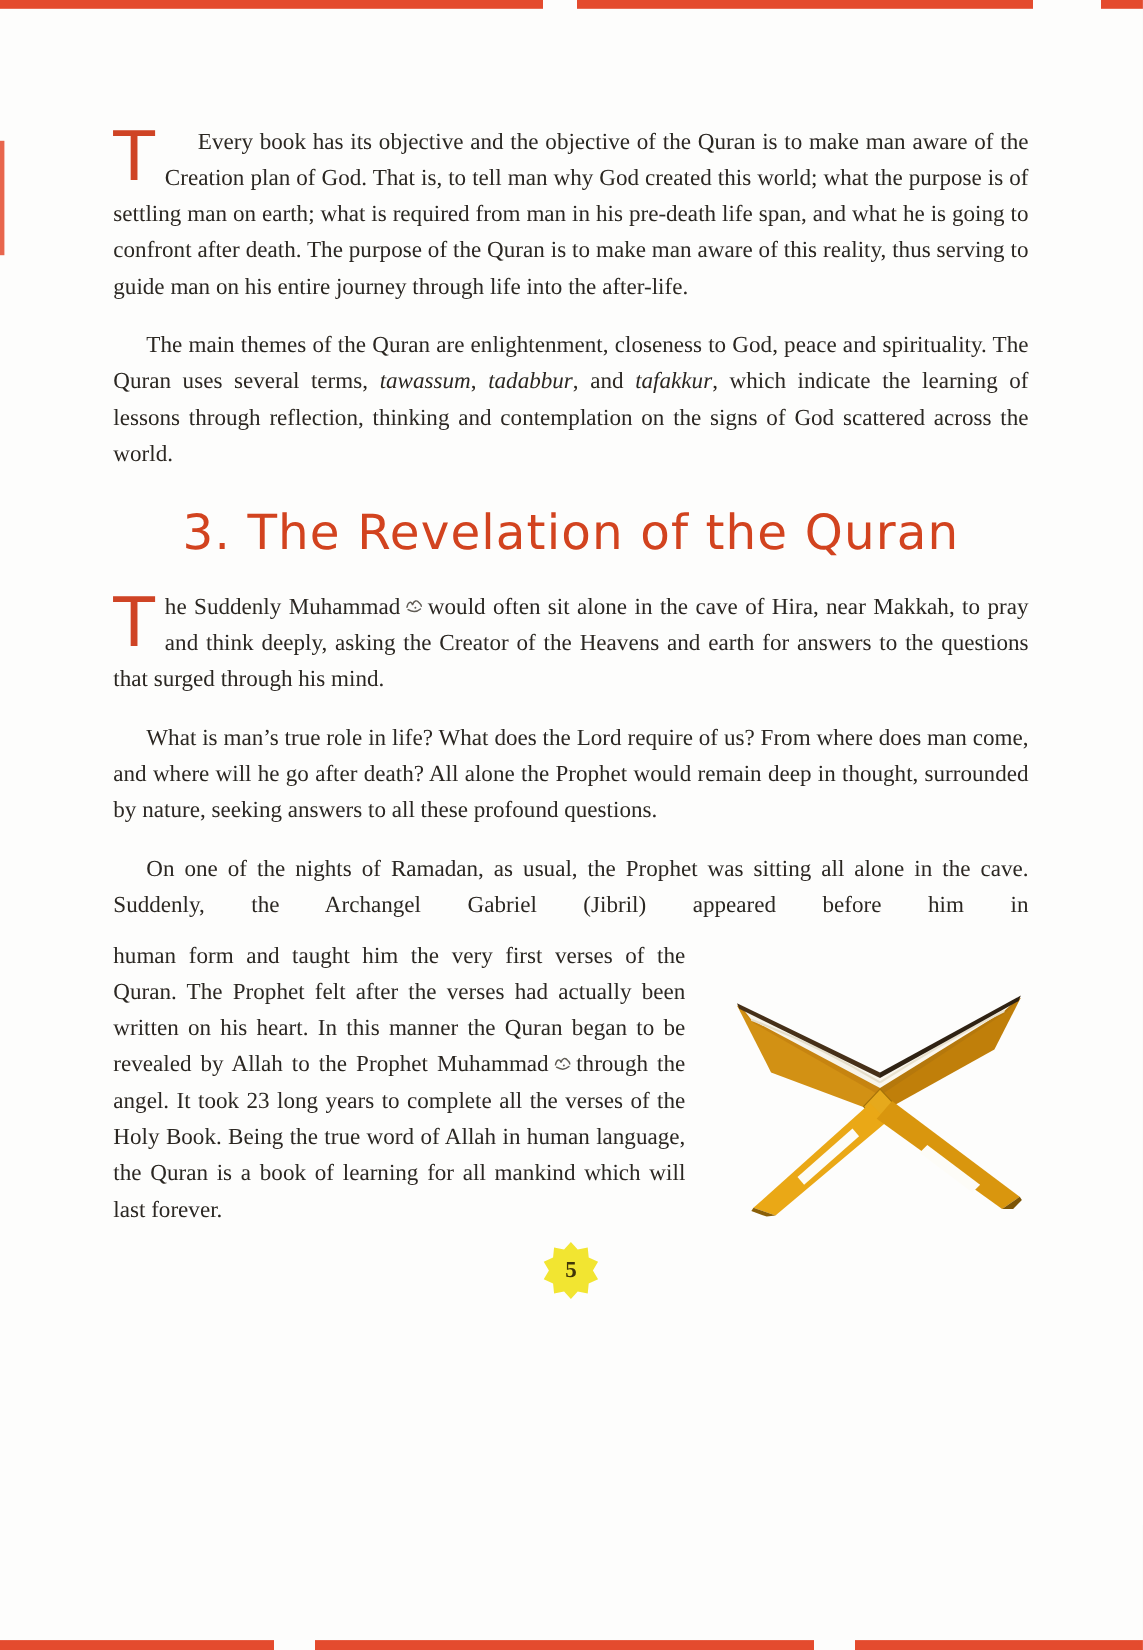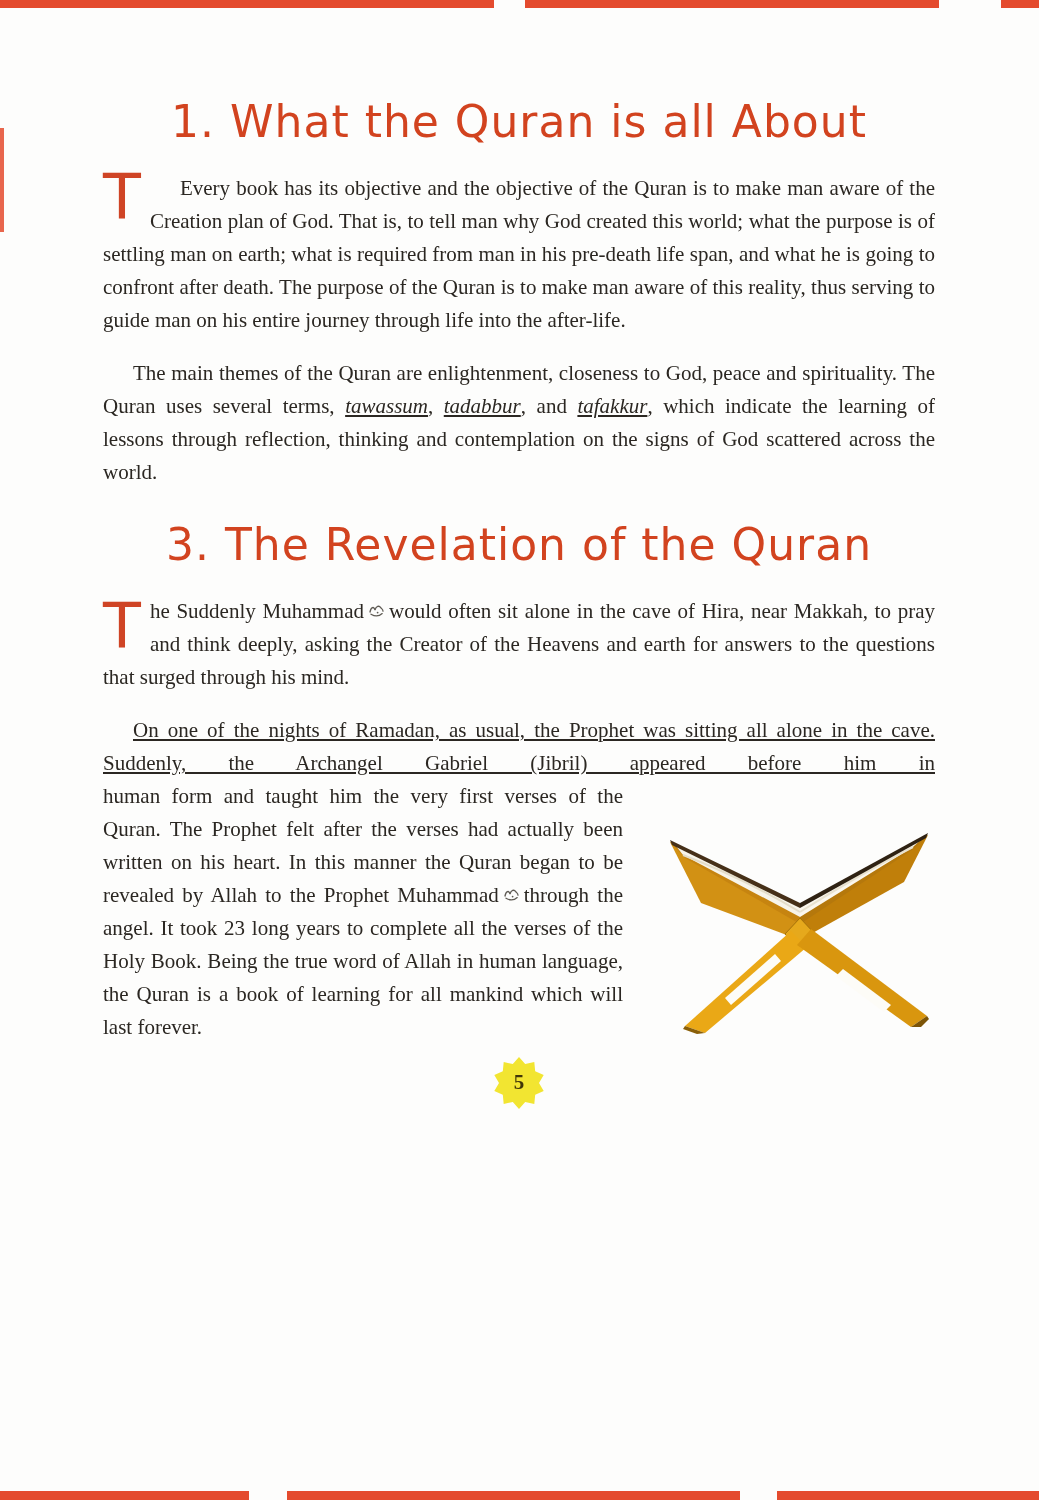--- a/index.html
+++ b/index.html
@@ -55,32 +55,32 @@
   }
   .heading-2 { margin-top:26px; margin-bottom:20px; }
 
   .para {
     margin:0 0 20px 0;
     font-size:21px;
     line-height:33px;
     text-align:justify;
   }
   .indent { text-indent:30px; }
-  .force-just { text-align-last:justify; margin-bottom:0;text-decoration:underline; }
+  .force-just { text-align-last:justify; margin-bottom:13px; }
 
   .dropcap {
     float:left;
     font-family:"DejaVu Sans", sans-serif;
     font-size:62px;
     line-height:56px;
     padding:3px 9px 0 0;
     color:#cf4425;
   }
 
-  .it { font-style:italic;text-decoration:underline; }
+  .it { font-style:italic; }
 
   .pbuh {
     display:inline-block;
     vertical-align:baseline;
     margin:0 4px;
     line-height:0;
   }
 
   .wrap-row { display:flex; align-items:flex-start; }
   .narrow { width:520px; margin-bottom:0; }
@@ -108,41 +108,41 @@
 <body>
 
 <div class="page">
   <div class="edge edge-top"></div>
   <div class="edge edge-bottom"></div>
   <div class="edge edge-left"></div>
 
   <main class="content">
 
     <section>
-      <h1 class="heading">1. What the Quran is all About</h1>
 
       <p class="para">
         <span class="dropcap">T</span>
       </p>
 
       <p class="para indent">Every book has its objective and the objective of the Quran is to make man aware of the Creation plan of God. That is, to tell man why God created this world; what the purpose is of settling man on earth; what is required from man in his pre-death life span, and what he is going to confront after death. The purpose of the Quran is to make man aware of this reality, thus serving to guide man on his entire journey through life into the after-life.</p>
 
       <p class="para indent"><span>The main themes of the Quran are enlightenment, closeness to God, peace and spirituality. The Quran uses several terms, </span><i class="it">tawassum</i><span>, </span><i class="it">tadabbur</i><span>, and </span><i class="it">tafakkur</i><span>, which indicate the learning of lessons through reflection, thinking and contemplation on the signs of God scattered across the world.</span></p>
     </section>
 
     <section>
       <h1 class="heading heading-2">3. The Revelation of the Quran</h1>
 
       <p class="para">
         <span class="dropcap">T</span><span>he Suddenly Muhammad</span><span class="pbuh"><svg width="17" height="15" viewBox="0 0 17 15">
               <path d="M2 9 C3 4 6 3 7 7 C8 3 11 2 13 5 C14.2 6.2 15 6.5 15 8.2 M3 11.2 C7 13.6 11.3 13.2 14.2 10.6" stroke="#5f5b54" fill="none" stroke-width="1.3" stroke-linecap="round"></path>
               <circle cx="9.6" cy="9.6" r="0.9" fill="#5f5b54"></circle>
             </svg></span><span>would often sit alone in the cave of Hira, near Makkah, to pray and think deeply, asking the Creator of the Heavens and earth for answers to the questions that surged through his mind.</span>
       </p>
 
+      <p class="para indent">What is man’s true role in life? What does the Lord require of us? From where does man come, and where will he go after death? All alone the Prophet would remain deep in thought, surrounded by nature, seeking answers to all these profound questions.</p>
 
       <p class="para indent force-just">On one of the nights of Ramadan, as usual, the Prophet was sitting all alone in the cave. Suddenly, the Archangel Gabriel (Jibril) appeared before him in</p>
 
       <div class="wrap-row">
         <p class="para narrow"><span>human form and taught him the very first verses of the Quran. The Prophet felt after the verses had actually been written on his heart. In this manner the Quran began to be revealed by Allah to the Prophet Muhammad</span><span class="pbuh"><svg width="17" height="15" viewBox="0 0 17 15">
                 <path d="M2 9 C3 4 6 3 7 7 C8 3 11 2 13 5 C14.2 6.2 15 6.5 15 8.2 M3 11.2 C7 13.6 11.3 13.2 14.2 10.6" stroke="#5f5b54" fill="none" stroke-width="1.3" stroke-linecap="round"></path>
                 <circle cx="9.6" cy="9.6" r="0.9" fill="#5f5b54"></circle>
               </svg></span><span>through the angel. It took 23 long years to complete all the verses of the Holy Book. Being the true word of Allah in human language, the Quran is a book of learning for all mankind which will last forever.</span></p>
 
         <figure class="rehal">

